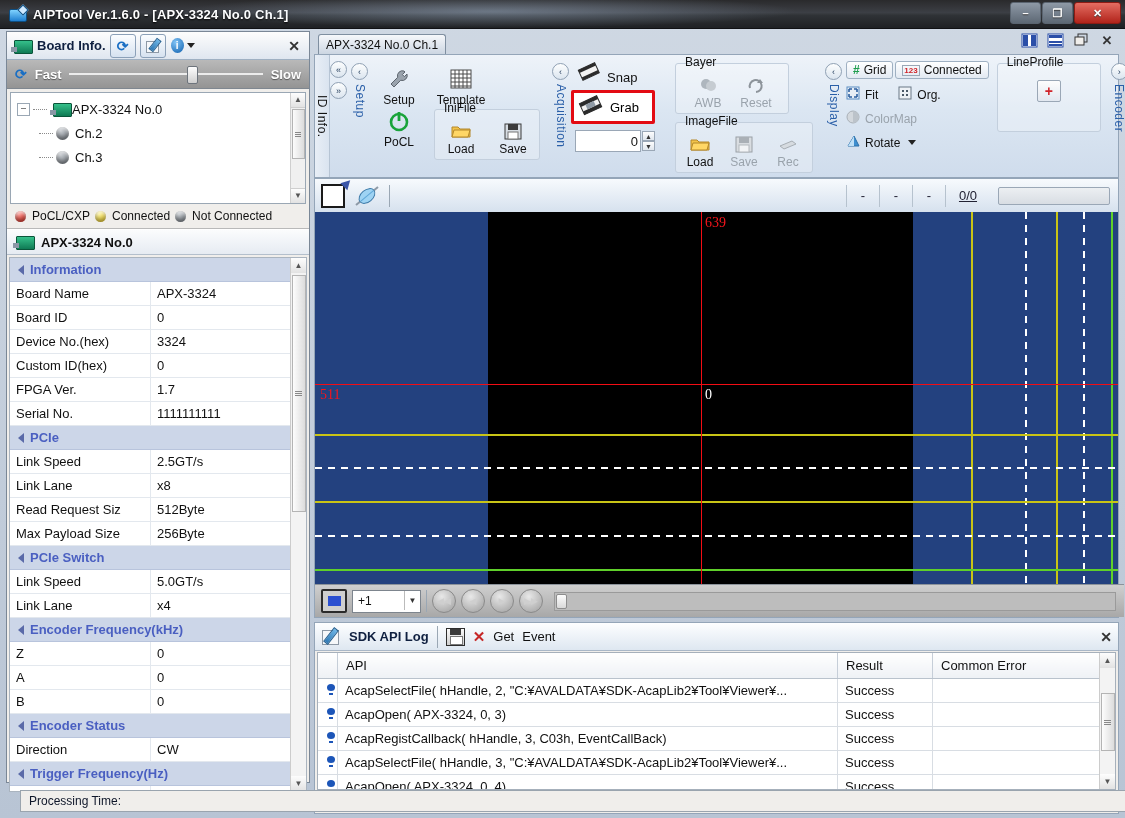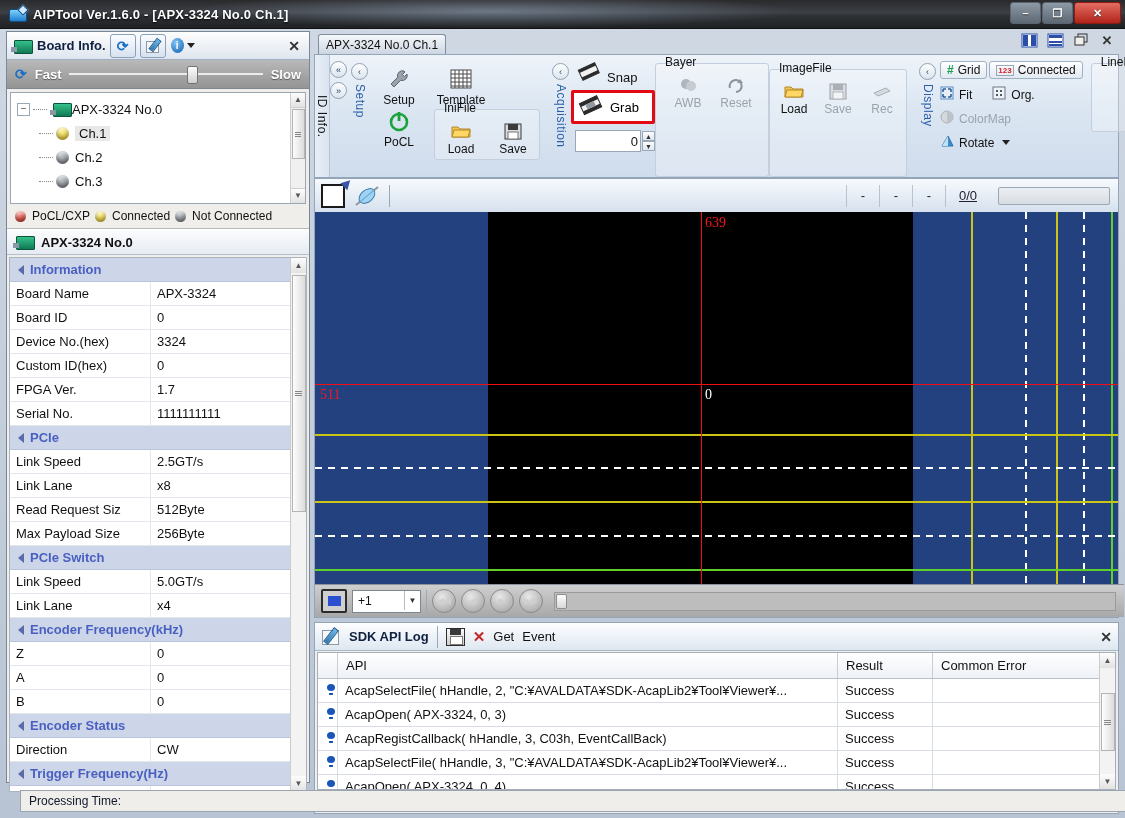--- a/index.html
+++ b/index.html
@@ -337,25 +337,20 @@
 
     <div class="tree">
       <div class="tnode" style="margin-top:4px;">
         <span class="exp">–</span>
         <span class="dots"></span>
         <span class="chip-icon">
             <i></i>
             <b></b>
           </span>
         <span>APX-3324 No.0</span>
-      </div>
-      <div class="tnode" style="padding-left:28px;">
-        <span class="dots"></span>
-        <span class="led y"></span>
-        <span class="sel">Ch.1</span>
       </div>
       <div class="tnode" style="padding-left:28px;">
         <span class="dots"></span>
         <span class="led g"></span>
         <span>Ch.2</span>
       </div>
       <div class="tnode" style="padding-left:28px;">
         <span class="dots"></span>
         <span class="led g"></span>
         <span>Ch.3</span>
@@ -639,21 +634,21 @@
           <div style="display:flex;align-items:center;margin-top:6px;margin-left:4px;">
             <div class="numbox">
               <span>0</span>
             </div>
             <div class="spin">
               <div>▲</div>
               <div>▼</div>
             </div>
           </div>
         </div>
-        <div style="display:flex;flex-direction:row;padding-left:0;padding-top:2px;justify-content:flex-end;">
+        <div style="display:flex;flex-direction:column;padding-left:20px;padding-top:2px;">
           <div class="fieldset" style="width:100px;">
             <span class="legendx">Bayer</span>
             <div class="fsrow" style="justify-content:center;gap:10px;">
               <div class="smallitem dis">
                 <span class="ic">
                   <svg width="18" height="16">
                       <circle cx="7" cy="7" r="5" fill="#aeb6be"></circle>
                       <circle cx="12" cy="9" r="5" fill="#c6ccd2"></circle>
                     </svg>
                 </span>

